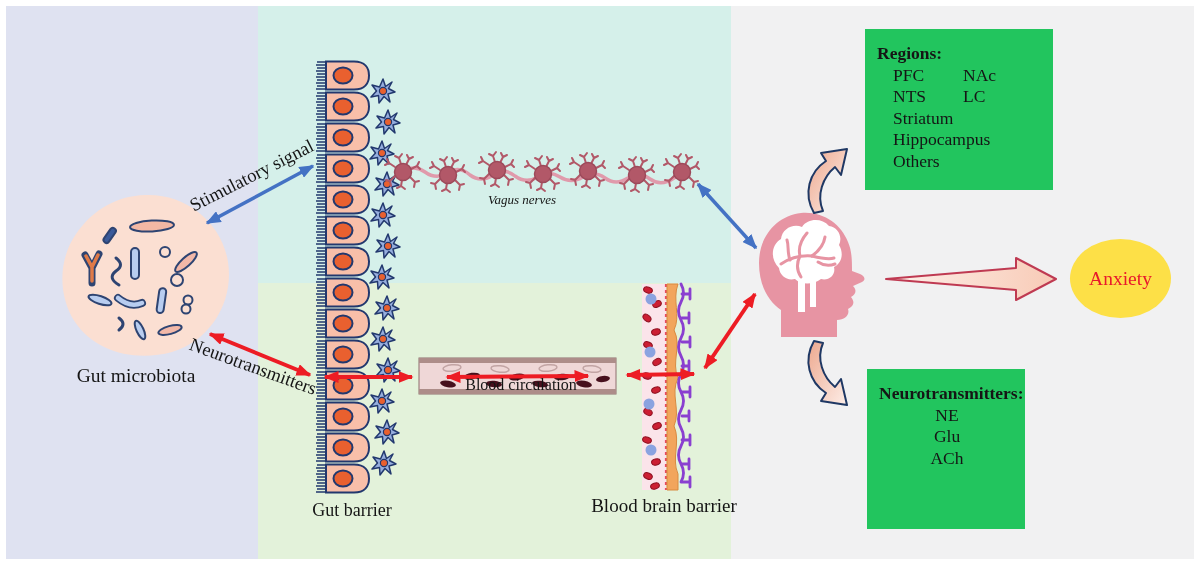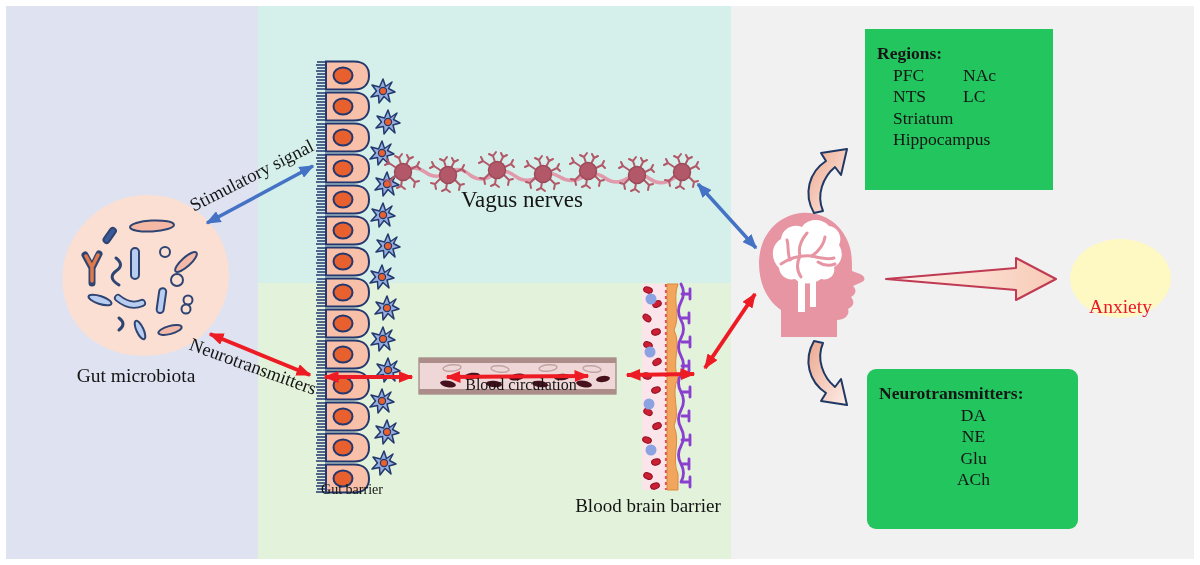--- a/index.html
+++ b/index.html
@@ -14,28 +14,28 @@
   #panel-right {left:731px;top:6px;  width:463px; height:553px; background:#f1f1f2;}
   svg.art{position:absolute;left:0;top:0;width:1200px;height:565px;}
   .lbl{position:absolute;transform:translate(-50%,-50%);white-space:nowrap;font-size:19.5px;}
   .lbl.rot-up{transform:translate(-50%,-50%) rotate(-27deg);font-size:18.5px;}
   .lbl.rot-dn{transform:translate(-50%,-50%) rotate(20deg);font-size:18.5px;}
   .infobox{
     position:absolute;background:#22c55e;font-size:17.5px;line-height:21.5px;
     padding:14px 10px 6px 12px;box-sizing:border-box;
   }
   #regions-box{left:865px;top:29px;width:188px;height:161px;}
-  #nt-box{left:867px;top:369px;width:211px;height:160px;border-radius:9px;}
+  #nt-box{left:867px;top:369px;width:158px;height:160px;}
   .infobox .title{font-weight:bold;}
   .regrow{display:flex;padding-left:16px;}
   .regrow .c1{min-width:70px;}
   #nt-box .nt-item{text-align:center;}
   #anxiety-ellipse{
     position:absolute;left:1070px;top:239px;width:101px;height:79px;border-radius:50%;
-    background:#fef9c3;display:flex;align-items:flex-end;justify-content:center;
+    background:#fde047;display:flex;align-items:center;justify-content:center;
   }
   #anxiety-ellipse .anx{color:#e8192c;font-size:19.5px;}
 </style>
 </head>
 <body>
 
 <div class="stage">
 
   <div class="panel" id="panel-left"></div>
   <div class="panel" id="panel-top"></div>
@@ -243,48 +243,51 @@
       <line x1="325" y1="377" x2="412" y2="377" stroke="#ed1c24" stroke-width="4" marker-start="url(#arrowR)" marker-end="url(#arrowR)"></line>
       <line x1="447" y1="377" x2="588" y2="376" stroke="#ed1c24" stroke-width="4" marker-start="url(#arrowR)" marker-end="url(#arrowR)"></line>
       <line x1="627" y1="375" x2="694" y2="374" stroke="#ed1c24" stroke-width="4" marker-start="url(#arrowR)" marker-end="url(#arrowR)"></line>
       <line x1="705" y1="368" x2="755" y2="294" stroke="#ed1c24" stroke-width="4" marker-start="url(#arrowR)" marker-end="url(#arrowR)"></line>
     </g>
   </svg>
 
   <div class="lbl rot-up" style="left:252px;top:176px;">Stimulatory signal</div>
   <div class="lbl rot-dn" style="left:253px;top:367px;">Neurotransmitters</div>
   <div class="lbl" style="left:136px;top:376px;">Gut microbiota</div>
-  <div class="lbl" style="left:522px;top:200px;font-size:23px;">Vagus nerves</div>
-  <div class="lbl" style="left:352px;top:490px;font-size:14px;">Gut barrier</div>
+  <div class="lbl" style="left:522px;top:200px;font-size:13px;font-style:italic;">Vagus nerves</div>
+  <div class="lbl" style="left:352px;top:510px;font-size:18px;">Gut barrier</div>
   <div class="lbl" style="left:521px;top:385px;font-size:16px;">Blood circulation</div>
-  <div class="lbl" style="left:648px;top:506px;font-size:19px;">Blood brain barrier</div>
+  <div class="lbl" style="left:664px;top:506px;font-size:19px;">Blood brain barrier</div>
 
   <div class="infobox" id="regions-box">
     <div class="title">Regions:</div>
     <div class="regrow">
       <span class="c1">PFC</span>
       <span>NAc</span>
     </div>
     <div class="regrow">
       <span class="c1">NTS</span>
       <span>LC</span>
     </div>
     <div class="regrow">
       <span class="c1">Striatum</span>
       <span></span>
     </div>
     <div class="regrow">
       <span class="c1">Hippocampus</span>
       <span></span>
     </div>
+    <div class="regrow">
+      <span class="c1">Others</span>
+      <span></span>
+    </div>
   </div>
 
   <div class="infobox" id="nt-box">
     <div class="title">Neurotransmitters:</div>
-    <div class="nt-item">DA</div>
     <div class="nt-item">NE</div>
     <div class="nt-item">Glu</div>
     <div class="nt-item">ACh</div>
   </div>
 
   <div id="anxiety-ellipse">
     <span class="anx">Anxiety</span>
   </div>
 
 </div>

